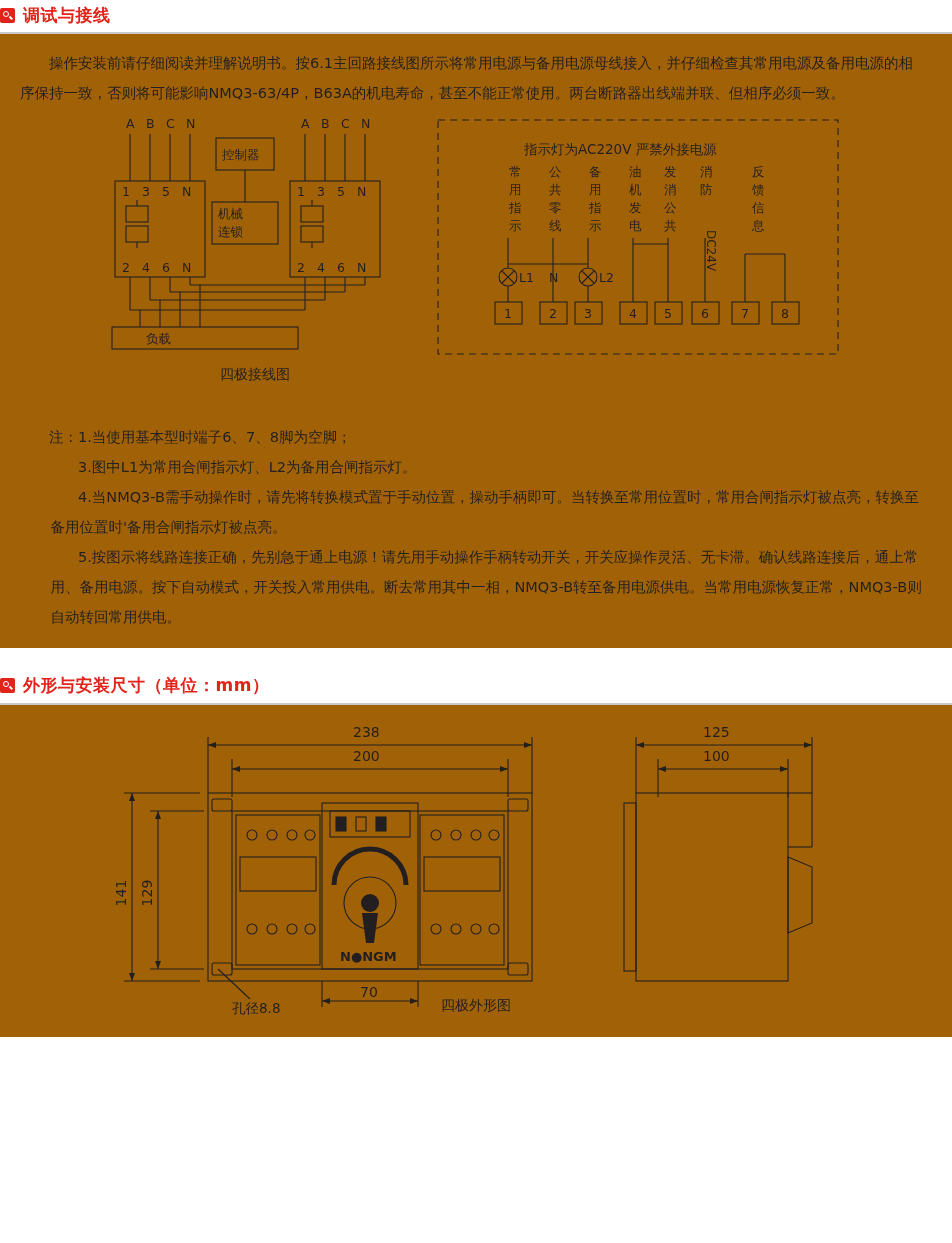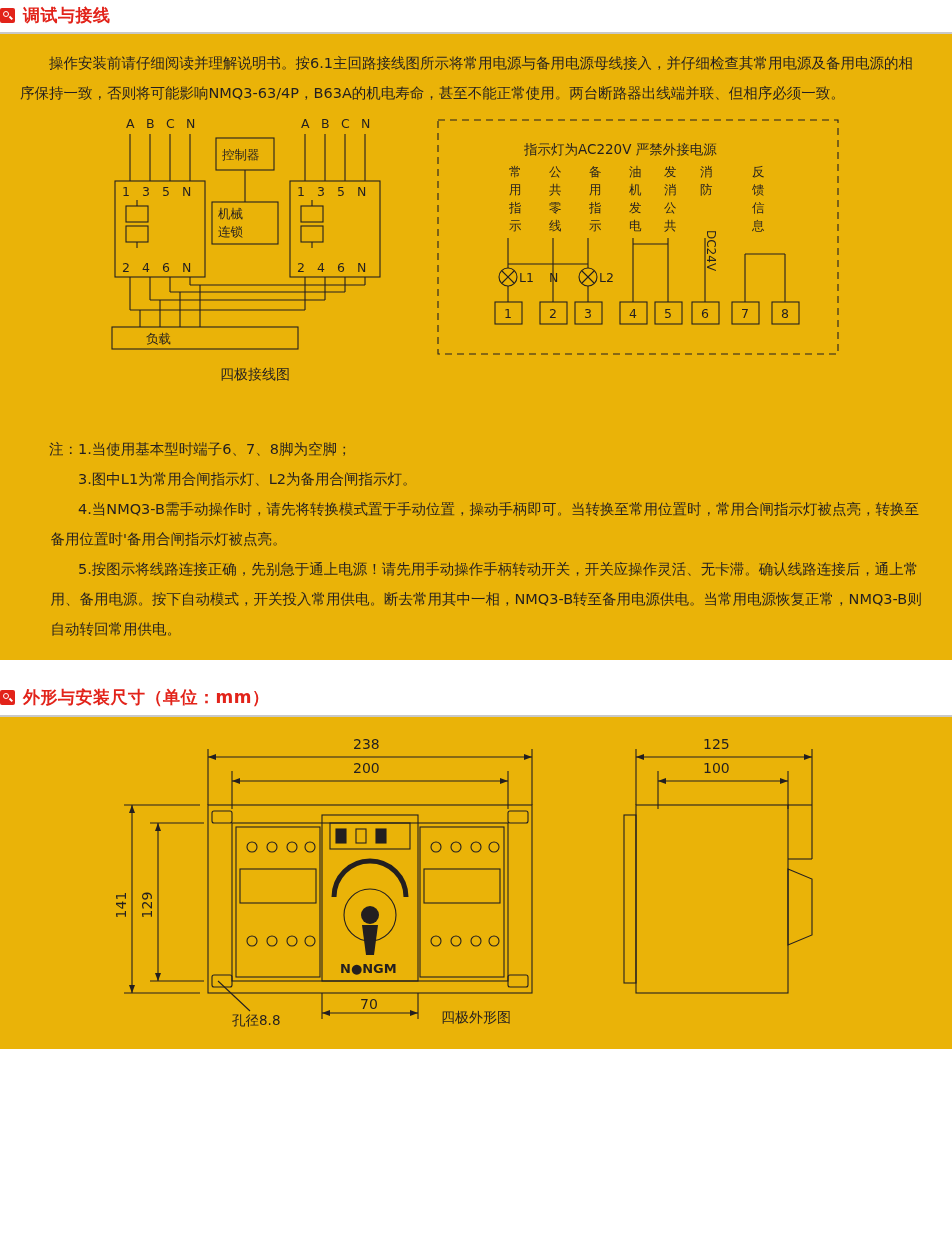--- a/index.html
+++ b/index.html
@@ -33,21 +33,21 @@
   .body-txt{font-size:14.5px;line-height:30px;color:#231f20;}
   .p-indent{text-indent:2em;}
   .blk{padding:0 26px 0 20px;}
 
   
   .diagram-wrap{position:relative;height:300px;margin-top:6px;}
   .cap{text-align:center;font-size:14px;}
 
   
   .dim-wrap{position:relative;height:300px;}
-  .grey-band{background:#eab308;}
+  .grey-band{background:#a16207;}
 
   svg{display:block;}
 </style>
 </head>
 <body>
 
 <div class="page">
 
   <div style="padding-top:4px;">
     <div class="sec-head">
@@ -220,21 +220,21 @@
           <rect x="732" y="188" width="27" height="22"></rect>
             <text x="741" y="204" fill="#231f20" stroke="none">7</text>
           <rect x="772" y="188" width="27" height="22"></rect>
             <text x="781" y="204" fill="#231f20" stroke="none">8</text>
         </g>
       </svg>
 
       <div class="cap" style="position:absolute;left:105px;top:252px;width:300px;">四极接线图</div>
     </div>
 
-    <div class="blk" style="margin-top:20px;">
+    <div class="blk" style="margin-top:8px;">
       <div class="body-txt p-indent">
         <span>注：</span><span>1.当使用基本型时端子6、7、8脚为空脚；</span>
       </div>
       <div class="body-txt" style="padding-left:4em;"><span>3.图中L1为常用合闸指示灯、L2为备用合闸指示灯。</span></div>
       <div class="body-txt p-indent" style="padding-left:2.1em;text-indent:1.9em;"><span>4.当NMQ3-B需手动操作时，请先将转换模式置于手动位置，操动手柄即可。当转换至常用位置时，常用合闸指示灯被点亮，转换至备用位置时'备用合闸指示灯被点亮。</span></div>
       <div class="body-txt p-indent" style="padding-left:2.1em;text-indent:1.9em;"><span>5.按图示将线路连接正确，先别急于通上电源！请先用手动操作手柄转动开关，开关应操作灵活、无卡滞。确认线路连接后，通上常用、备用电源。按下自动模式，开关投入常用供电。断去常用其中一相，NMQ3-B转至备用电源供电。当常用电源恢复正常，NMQ3-B则自动转回常用供电。</span></div>
     </div>
   </div>
 
   <div style="margin-top:26px;">

